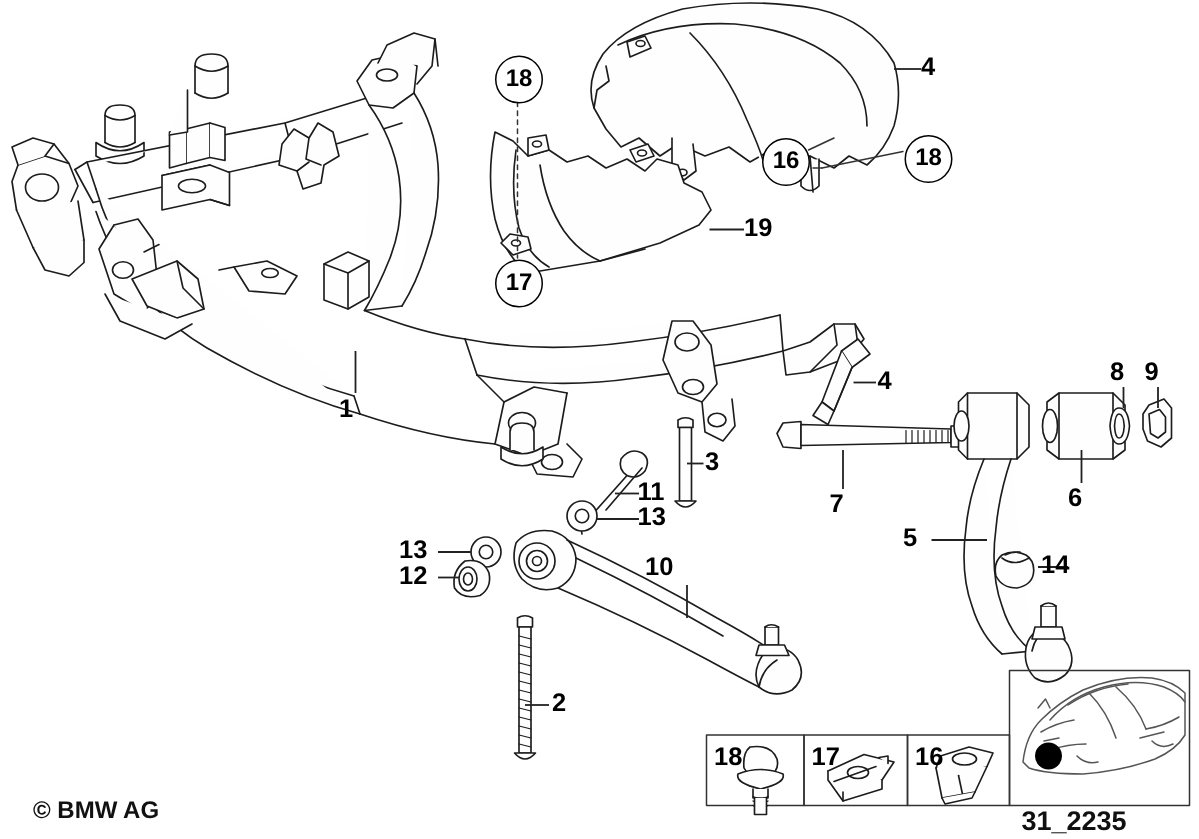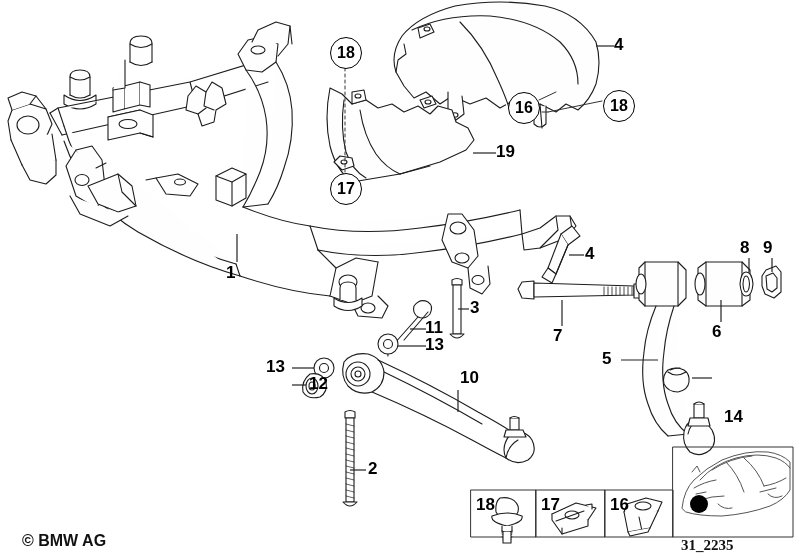--- a/index.html
+++ b/index.html
@@ -5,21 +5,21 @@
   html,body{margin:0;padding:0;background:#ffffff;}
   body{width:799px;height:559px;font-family:"Liberation Sans",sans-serif;overflow:hidden;}
   #sheet{position:relative;width:799px;height:559px;background:#fff;}
   #art{position:absolute;left:0;top:0;width:799px;height:559px;}
   .lbl{position:absolute;font-family:"Liberation Sans",sans-serif;font-weight:bold;font-size:17px;color:#000;line-height:1;white-space:nowrap;}
   .circnum{position:absolute;width:30px;height:30px;border:1.7px solid #000;border-radius:50%;background:#fff;
            display:flex;align-items:center;justify-content:center;font-weight:bold;font-size:16px;color:#000;
            font-family:"Liberation Sans",sans-serif;}
   .legnum{position:absolute;font-weight:bold;font-size:17px;color:#000;font-family:"Liberation Sans",sans-serif;}
   #copy{position:absolute;left:22px;top:532px;font-size:16px;font-weight:bold;color:#111;font-family:"Liberation Sans",sans-serif;letter-spacing:0px;text-align:right;}
-  #diagid{position:absolute;left:681px;top:537px;font-size:15px;font-weight:bold;color:#111;font-family:Liberation Serif, serif;}
+  #diagid{position:absolute;left:681px;top:537px;font-size:18px;font-weight:bold;color:#111;font-family:Liberation Sans, sans-serif;}
 </style>
 </head>
 <body>
 
 <div id="sheet">
 
   <svg id="art" viewBox="0 0 799 559">
     <g fill="#fefefe" stroke="#1c1c1c" stroke-width="1.1" stroke-linejoin="round" stroke-linecap="round">
 
       <g>
@@ -377,26 +377,26 @@
 
   <div class="lbl" style="left:226px;top:264px;">1</div>
   <div class="lbl" style="left:368px;top:460px;">2</div>
   <div class="lbl" style="left:470px;top:299px;">3</div>
   <div class="lbl" style="left:585px;top:245px;">4</div>
   <div class="lbl" style="left:602px;top:350px;">5</div>
   <div class="lbl" style="left:712px;top:323px;">6</div>
   <div class="lbl" style="left:553px;top:327px;">7</div>
   <div class="lbl" style="left:740px;top:239px;">8</div>
   <div class="lbl" style="left:763px;top:239px;">9</div>
-  <div class="lbl" style="left:460px;top:369px;">10</div>
+  <div class="lbl" style="left:430px;top:369px;">10</div>
   <div class="lbl" style="left:425px;top:319px;">11</div>
   <div class="lbl" style="left:425px;top:336px;">13</div>
-  <div class="lbl" style="left:266px;top:375px;margin-left:43px;">12</div>
+  <div class="lbl" style="left:266px;top:375px;">12</div>
   <div class="lbl" style="left:266px;top:358px;">13</div>
-  <div class="lbl" style="left:724px;top:368px;margin-top:40px;">14</div>
+  <div class="lbl" style="left:694px;top:368px;">14</div>
   <div class="lbl" style="left:614px;top:36px;">4</div>
   <div class="lbl" style="left:496px;top:143px;text-align:right;">19</div>
 
   <div class="circnum" style="left:330px;top:37px;">18</div>
   <div class="circnum" style="left:330px;top:173px;">17</div>
   <div class="circnum" style="left:508px;top:92px;">16</div>
   <div class="circnum" style="left:603px;top:90px;">18</div>
 
   <div class="legnum" style="left:476px;top:495px;">18</div>
   <div class="legnum" style="left:541px;top:495px;">17</div>

